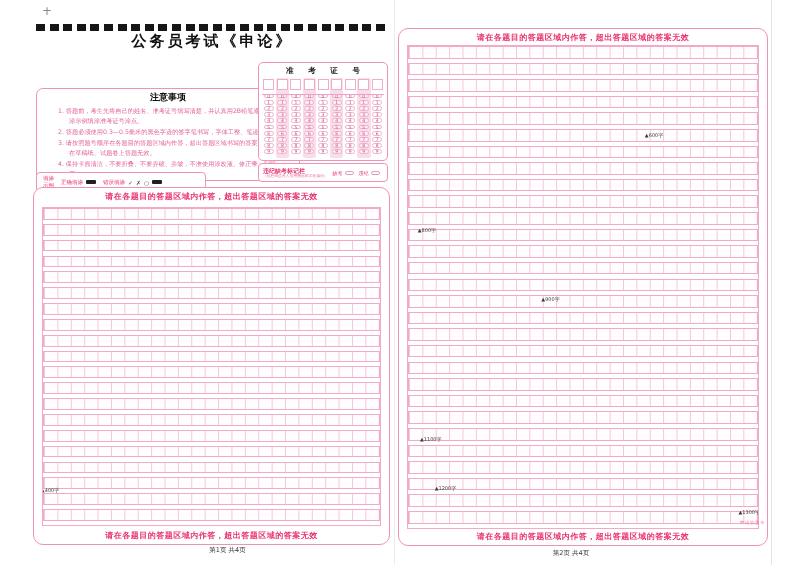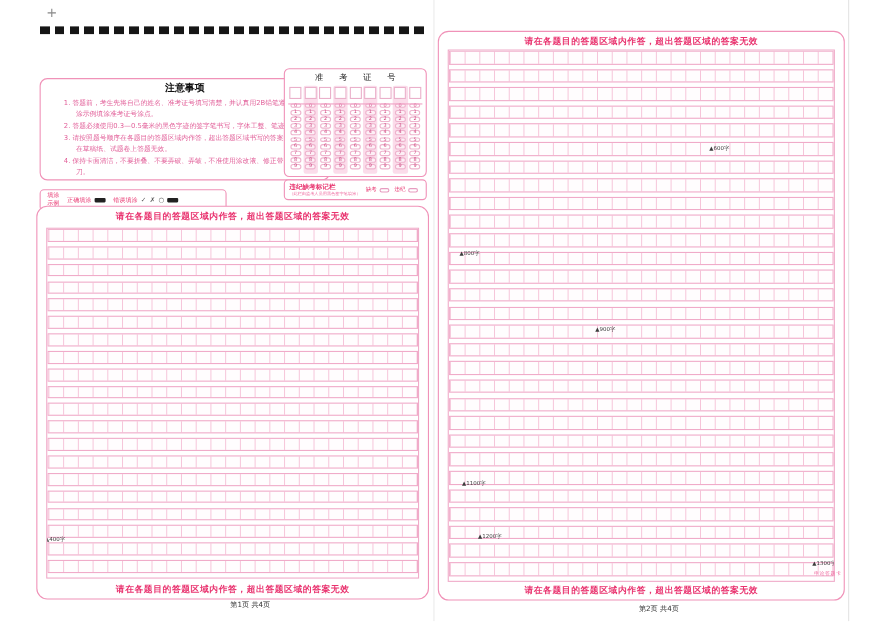--- a/index.html
+++ b/index.html
@@ -13,36 +13,36 @@
   .paper-edge{position:absolute;left:771px;top:0;width:1px;height:565px;background:#e4e4e4;}
 
   .title1{position:absolute;left:35px;top:32px;width:355px;text-align:center;
           font-size:15px;font-weight:bold;letter-spacing:3px;color:#111;}
   .title2{position:absolute;left:35px;top:49px;width:355px;text-align:center;
           font-size:13.5px;font-weight:bold;letter-spacing:10px;text-indent:10px;color:#111;}
 
   .name-row{position:absolute;left:36px;top:64px;font-size:8px;color:#222;}
   .name-line{display:inline-block;width:150px;border-bottom:1px solid #eda2c2;height:8px;vertical-align:bottom;}
 
-  .notice-box{position:absolute;left:36px;top:71px;width:264px;height:93px;
+  .notice-box{position:absolute;left:36px;top:88px;width:264px;height:93px;
               border:1.5px solid #f092b8;border-radius:7px;background:#fff;box-sizing:border-box;padding:2px 21px;}
   .notice-title{text-align:center;font-size:9px;font-weight:bold;color:#111;margin-bottom:2px;}
   .notice-item{font-size:6.2px;line-height:1.62;color:#e2619a;padding-left:11px;text-indent:-11px;margin-bottom:1px;}
 
   .fill-box{position:absolute;left:36px;top:172px;width:170px;height:20px;
             border:1.2px solid #f092b8;border-radius:4px;box-sizing:border-box;
             display:flex;align-items:center;gap:7px;padding:0 6px;background:#fff;}
   .fill-label{font-size:5.5px;color:#e8336e;line-height:1.25;text-align:center;}
   .fill-pair{display:flex;align-items:center;gap:3px;font-size:5.5px;color:#e8336e;}
   .bar{display:inline-block;width:10px;height:3.5px;background:#222;border-radius:1px;}
   .mark-glyph{font-size:6px;color:#555;}
 
   .ticket-box{position:absolute;left:258px;top:62px;width:130px;height:99px;
               border:1.2px solid #f092b8;border-radius:5px;box-sizing:border-box;background:#fff;}
-  .ticket-title{text-align:center;font-size:7.5px;font-weight:normal;letter-spacing:6px;text-indent:6px;
+  .ticket-title{text-align:center;font-size:7.5px;font-weight:bold;letter-spacing:6px;text-indent:6px;
                 color:#222;padding-top:3px;}
   .ticket-sep{position:absolute;left:3px;right:3px;top:31px;height:1px;background:#f0a0c4;}
   .ticket-cols{position:absolute;left:3px;right:3px;top:15px;bottom:2px;display:flex;}
   .ticket-col{flex:1;display:flex;flex-direction:column;align-items:center;padding-top:1px;border-radius:2px;}
   .ticket-col.striped{background:#fbdcea;}
   .write-box{width:11px;height:11px;border:1px solid #eab0ca;background:#fff;margin-bottom:3px;box-sizing:border-box;}
   .bubble{width:10px;height:4.8px;margin:0.7px 0;border:1px solid #eeb3cd;border-radius:2.4px;
           font-size:4.5px;line-height:4.2px;color:#cf4a82;text-align:center;background:rgba(255,255,255,0.55);
           box-sizing:border-box;}
 
@@ -65,32 +65,33 @@
   .grid-wrap{position:absolute;overflow:hidden;border:1px solid #f0abc9;background:#fff;}
   .grid-wrap-left{left:8px;right:8px;top:19px;bottom:18px;}
   .grid-wrap-right{left:8px;right:8px;top:16px;bottom:16px;}
   .grid-row{box-sizing:border-box;border:1px solid #f0abc9;background-color:#fffdfe;
             background-image:linear-gradient(90deg,#f6c4d9 1px,transparent 1px);}
   .wc-marker{position:absolute;font-size:5px;color:#3c3c3c;transform:translate(-50%,-50%);white-space:nowrap;}
   .form-code{position:absolute;right:2px;bottom:20px;font-size:4.5px;color:#ef6fa2;letter-spacing:0.5px;}
 
   .footer{position:absolute;text-align:center;font-size:6.5px;color:#333;}
   .footer-left{left:50px;width:355px;top:546px;}
-  .footer-right{left:414px;width:370px;top:549px;}
+  .footer-right{left:386px;width:370px;top:549px;}
 </style>
 </head>
 <body>
 
 <div class="canvas">
 
   <div class="reg-cross">+</div>
   <div class="timing-bar"></div>
   <div class="page-divider"></div>
   <div class="paper-edge"></div>
 
+  <div class="title1">公务员考试《申论》</div>
 
 
   <div class="notice-box">
     <div class="notice-title">注意事项</div>
     <div class="notice-item">1. 答题前，考生先将自己的姓名、准考证号填写清楚，并认真用2B铅笔遵照填涂示例填涂准考证号涂点。</div>
     <div class="notice-item">2. 答题必须使用0.3—0.5毫米的黑色字迹的签字笔书写，字体工整、笔迹清楚。</div>
     <div class="notice-item">3. 请按照题号顺序在各题目的答题区域内作答，超出答题区域书写的答案无效；在草稿纸、试题卷上答题无效。</div>
     <div class="notice-item">4. 保持卡面清洁，不要折叠、不要弄破、弄皱，不准使用涂改液、修正带、刮纸刀。</div>
   </div>
 

